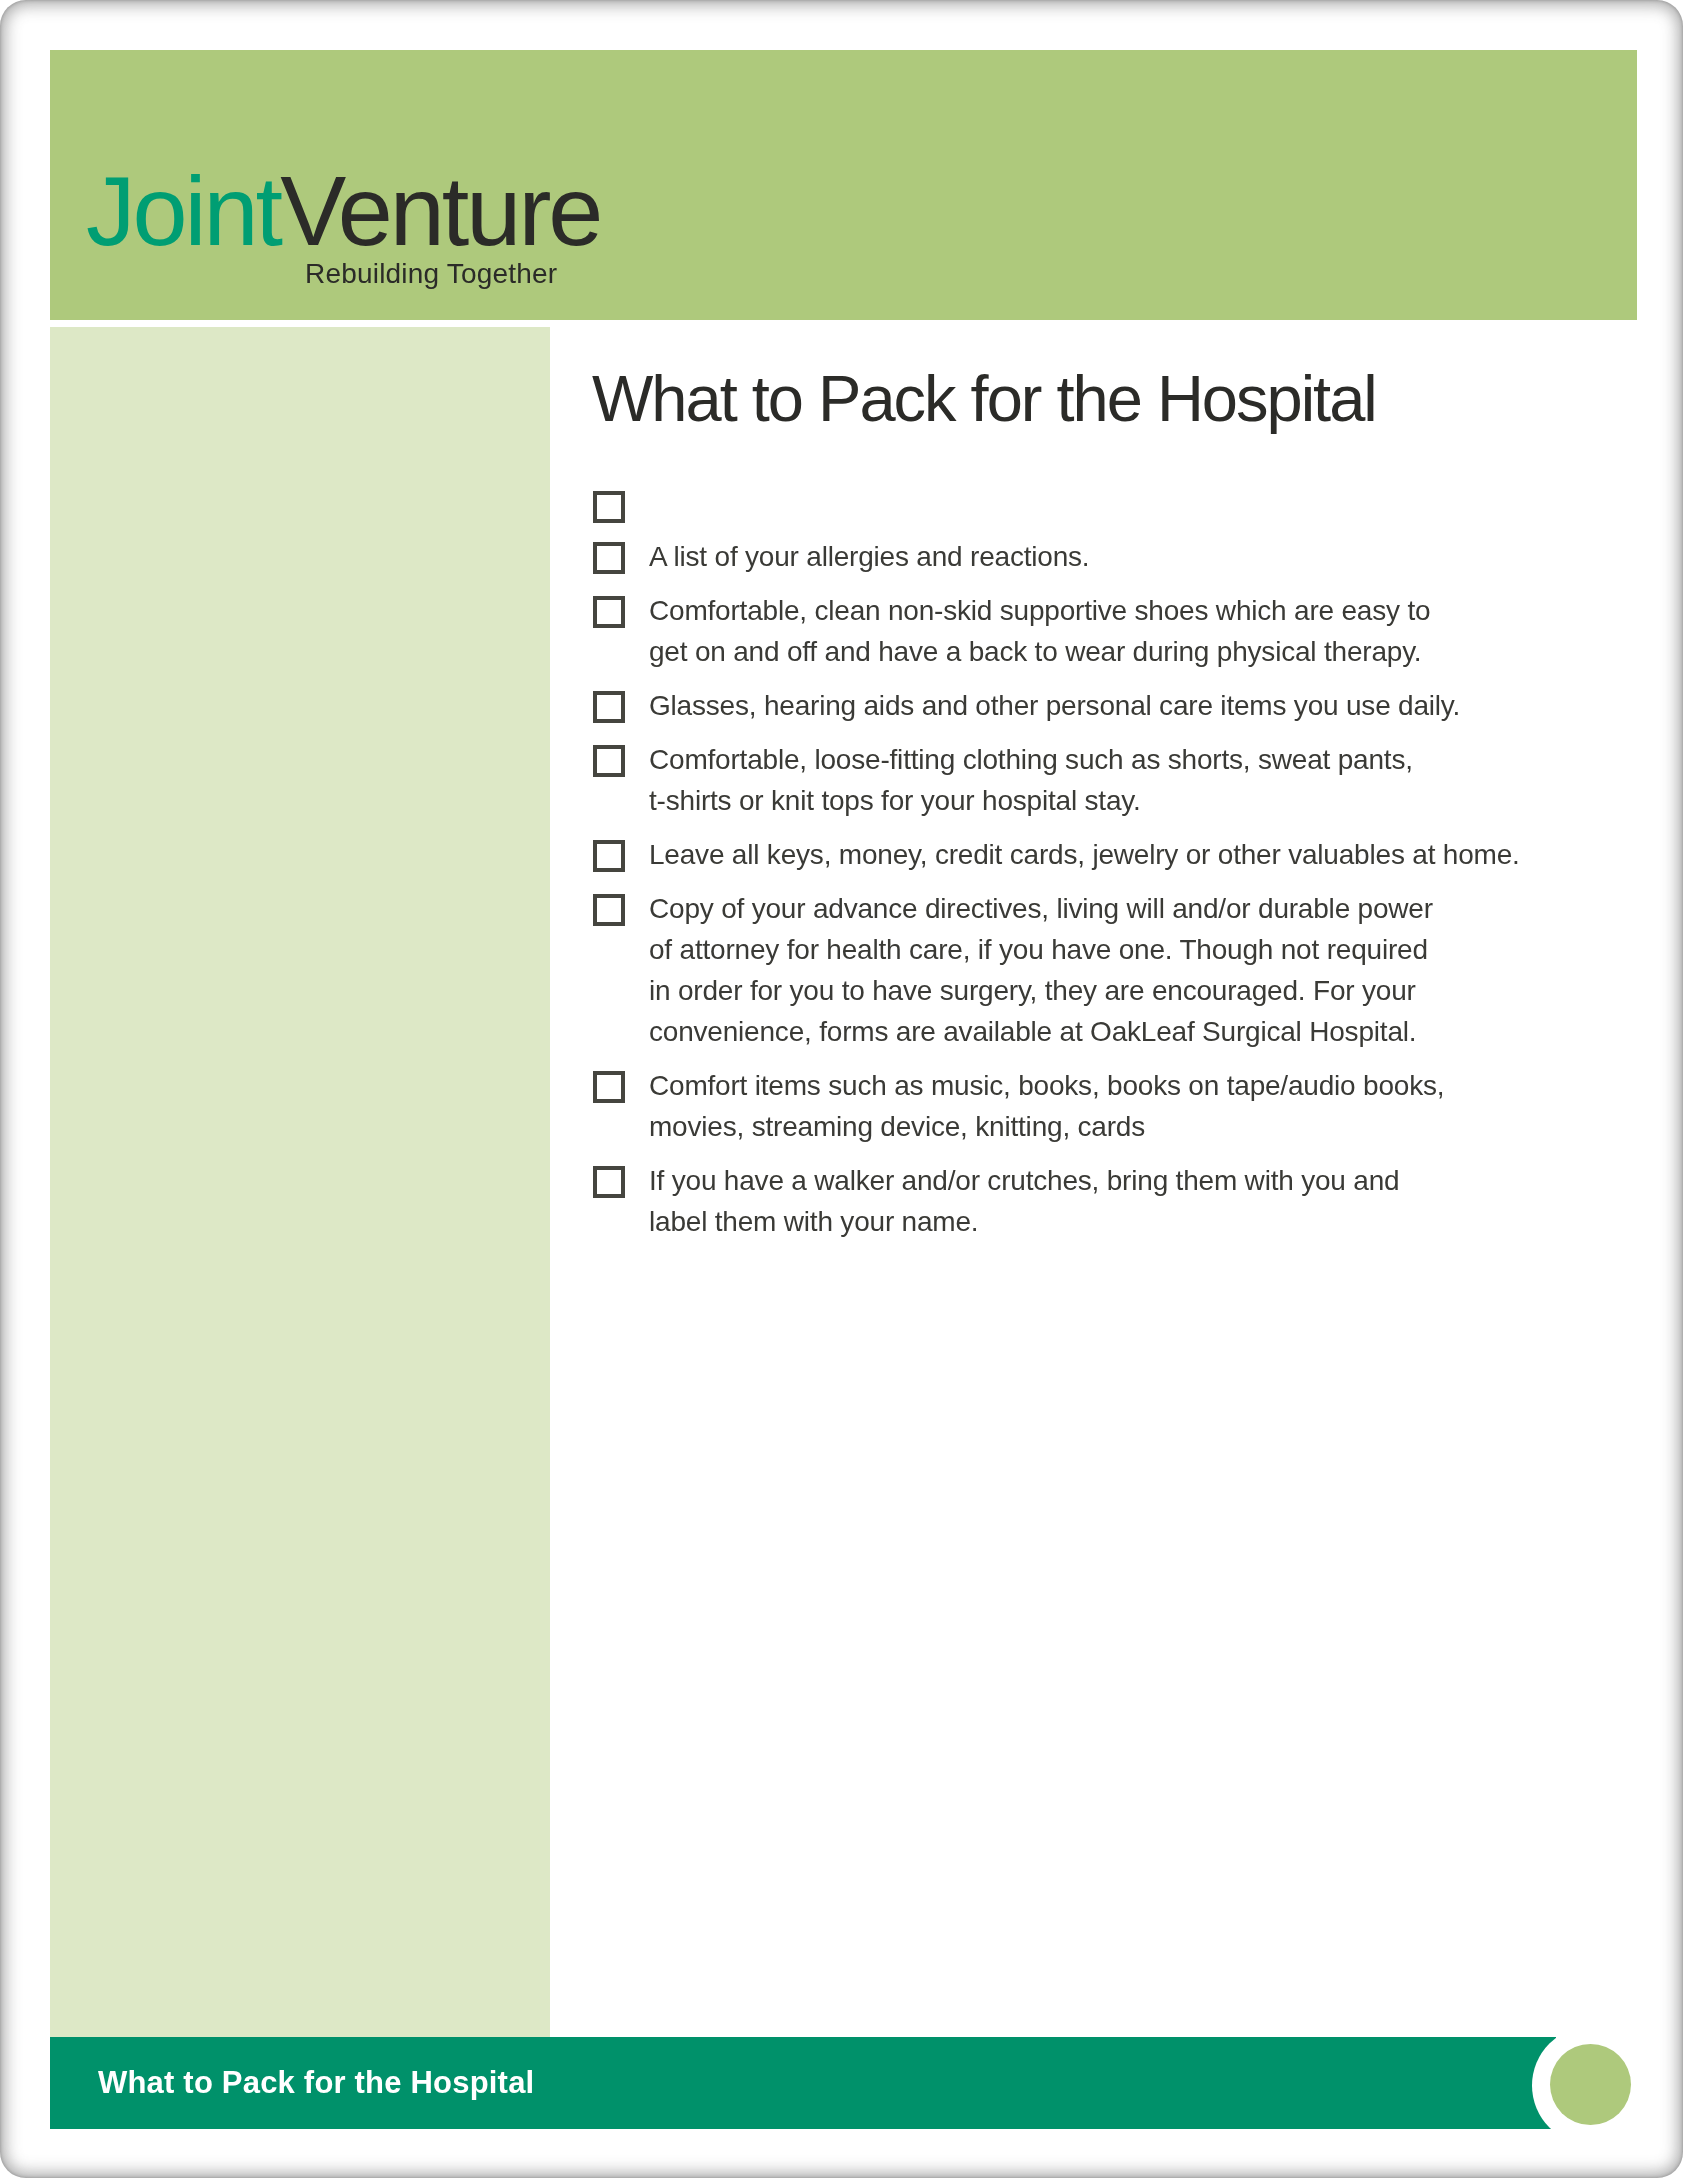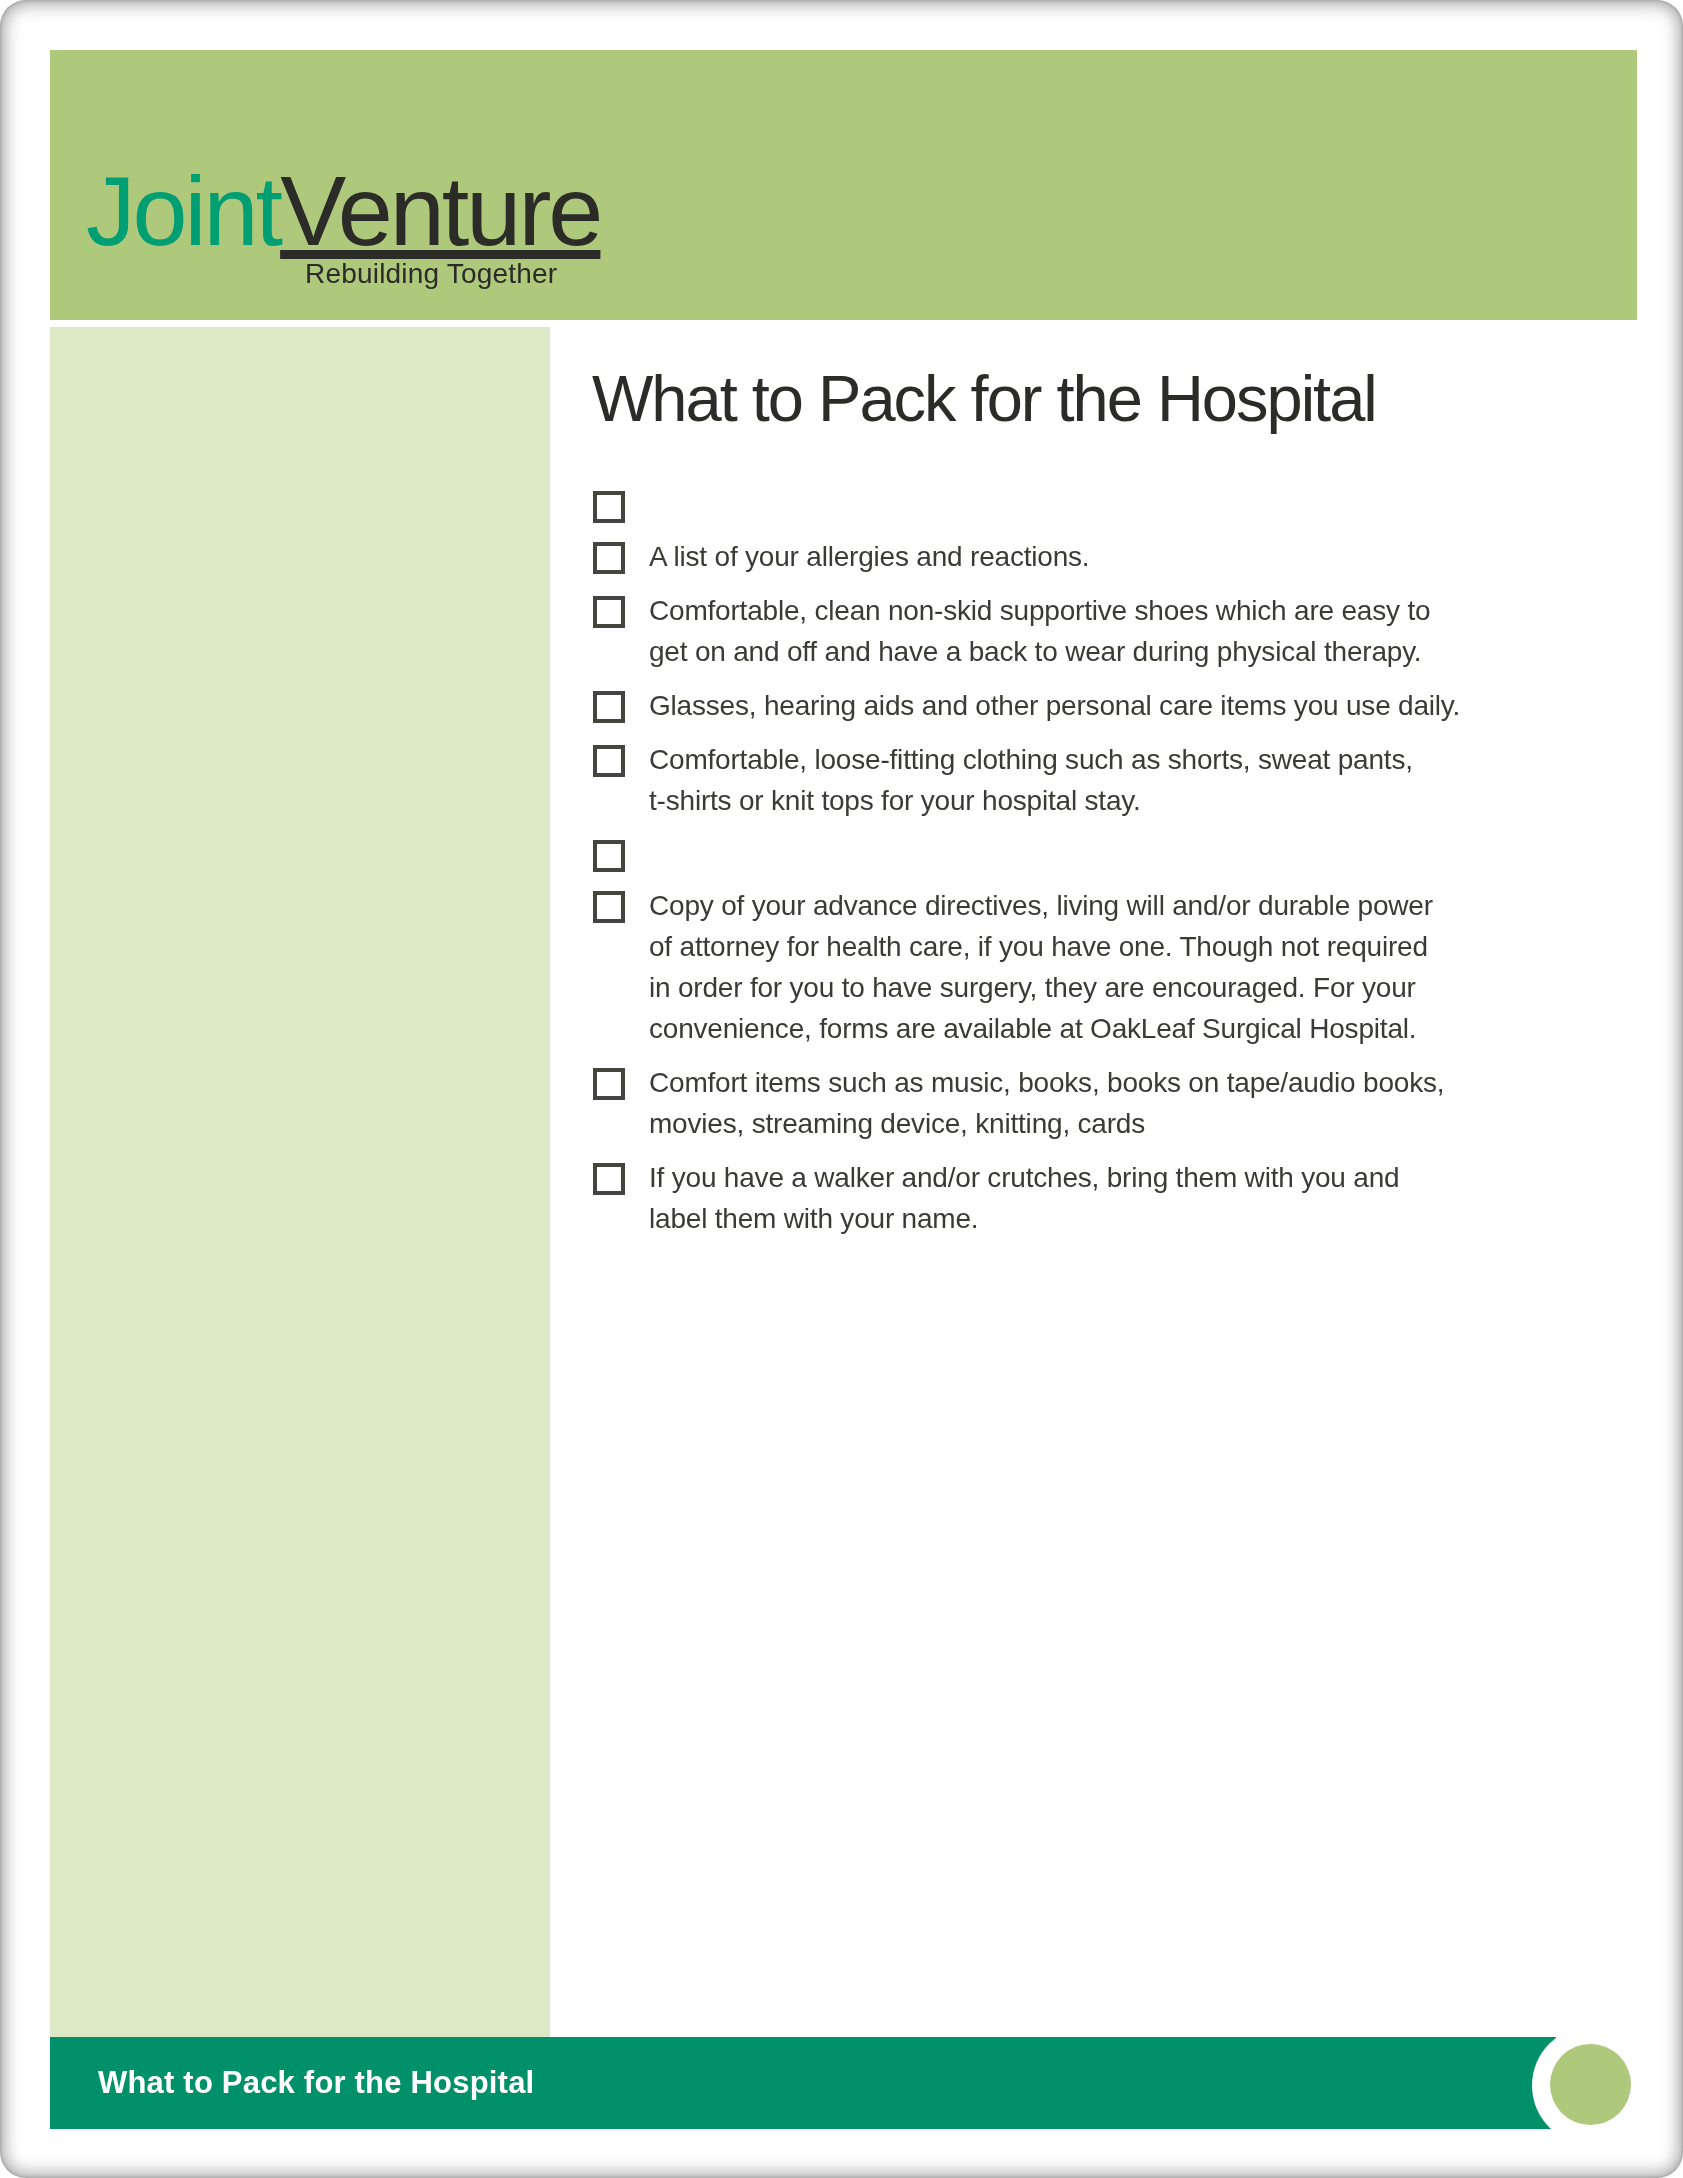--- a/index.html
+++ b/index.html
@@ -23,21 +23,21 @@
   }
   .logo {
     position: absolute;
     left: 36px; top: 111px;
     font-size: 99px;
     line-height: 1;
     letter-spacing: -3px;
     white-space: nowrap;
   }
   .logo-joint { color: var(--accent_green, #009e73); }
-  .logo-venture { color: var(--text_dark, #2b2b28); text-decoration: underline; }
+  .logo-venture { color: var(--text_dark, #2b2b28); }
   .logo-tagline {
     position: absolute;
     left: 255px; top: 208px;
     font-size: 28px;
     letter-spacing: 0.2px;
     color: var(--text_dark, #2b2b28);
   }
 
   
   .sidebar {
@@ -143,20 +143,21 @@
         <span class="checkbox"></span>
         <span class="check-text">Glasses, hearing aids and other personal care items you use daily.</span>
       </div>
       <div class="check-item">
         <span class="checkbox"></span>
         <span class="check-text">Comfortable, loose-fitting clothing such as shorts, sweat pants,
 t-shirts or knit tops for your hospital stay.</span>
       </div>
       <div class="check-item">
         <span class="checkbox"></span>
+        <span class="check-text">Leave all keys, money, credit cards, jewelry or other valuables at home.</span>
       </div>
       <div class="check-item">
         <span class="checkbox"></span>
         <span class="check-text">Copy of your advance directives, living will and/or durable power
 of attorney for health care, if you have one. Though not required
 in order for you to have surgery, they are encouraged. For your
 convenience, forms are available at OakLeaf Surgical Hospital.</span>
       </div>
       <div class="check-item">
         <span class="checkbox"></span>

